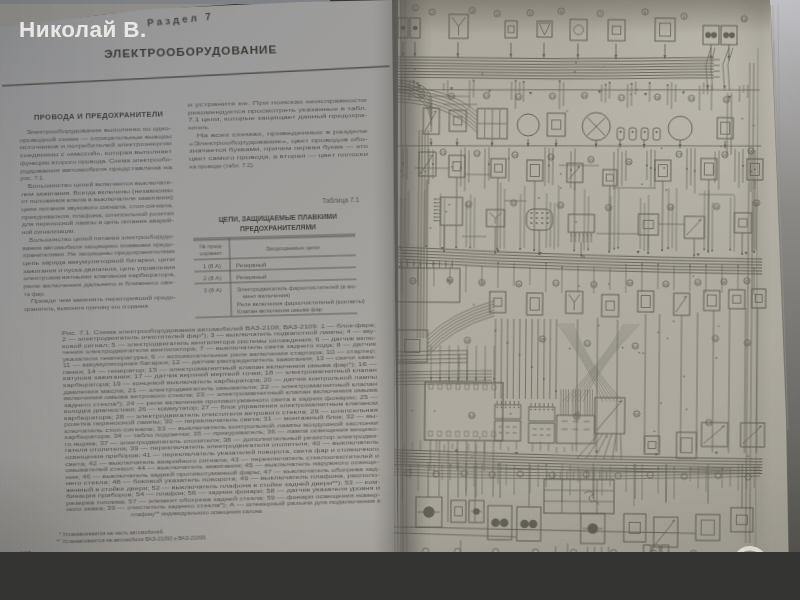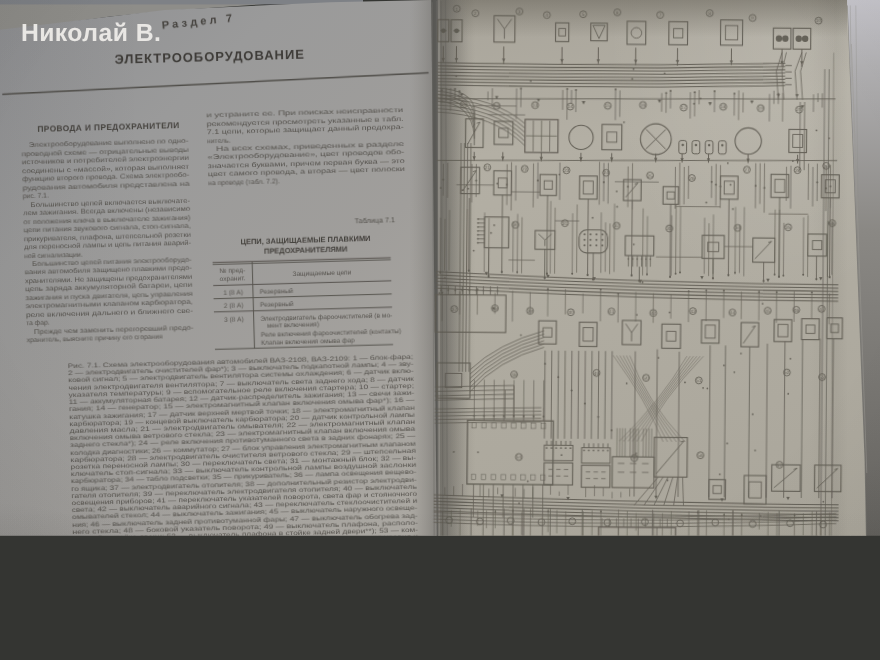--- a/index.html
+++ b/index.html
@@ -1,17 +1,17 @@
 <!DOCTYPE html>
 <html><head>
 <meta charset="utf-8">
 <title>book photo</title>
 <style>
 html,body{margin:0;padding:0;background:#343532;}
-#photo{position:relative;width:800px;height:487px;overflow:hidden;}
+#photo{position:relative;width:800px;height:552px;overflow:hidden;}
 </style>
 </head>
 <body>
 
 <div id="photo">
 <svg width="800" height="600" viewBox="0 0 800 600">
 <defs>
 <linearGradient id="leftpage" x1="0" y1="0" x2="0.65" y2="1">
  <stop offset="0" stop-color="#8e8f92"></stop>
           <stop offset="0.3" stop-color="#9a9a9a"></stop>

